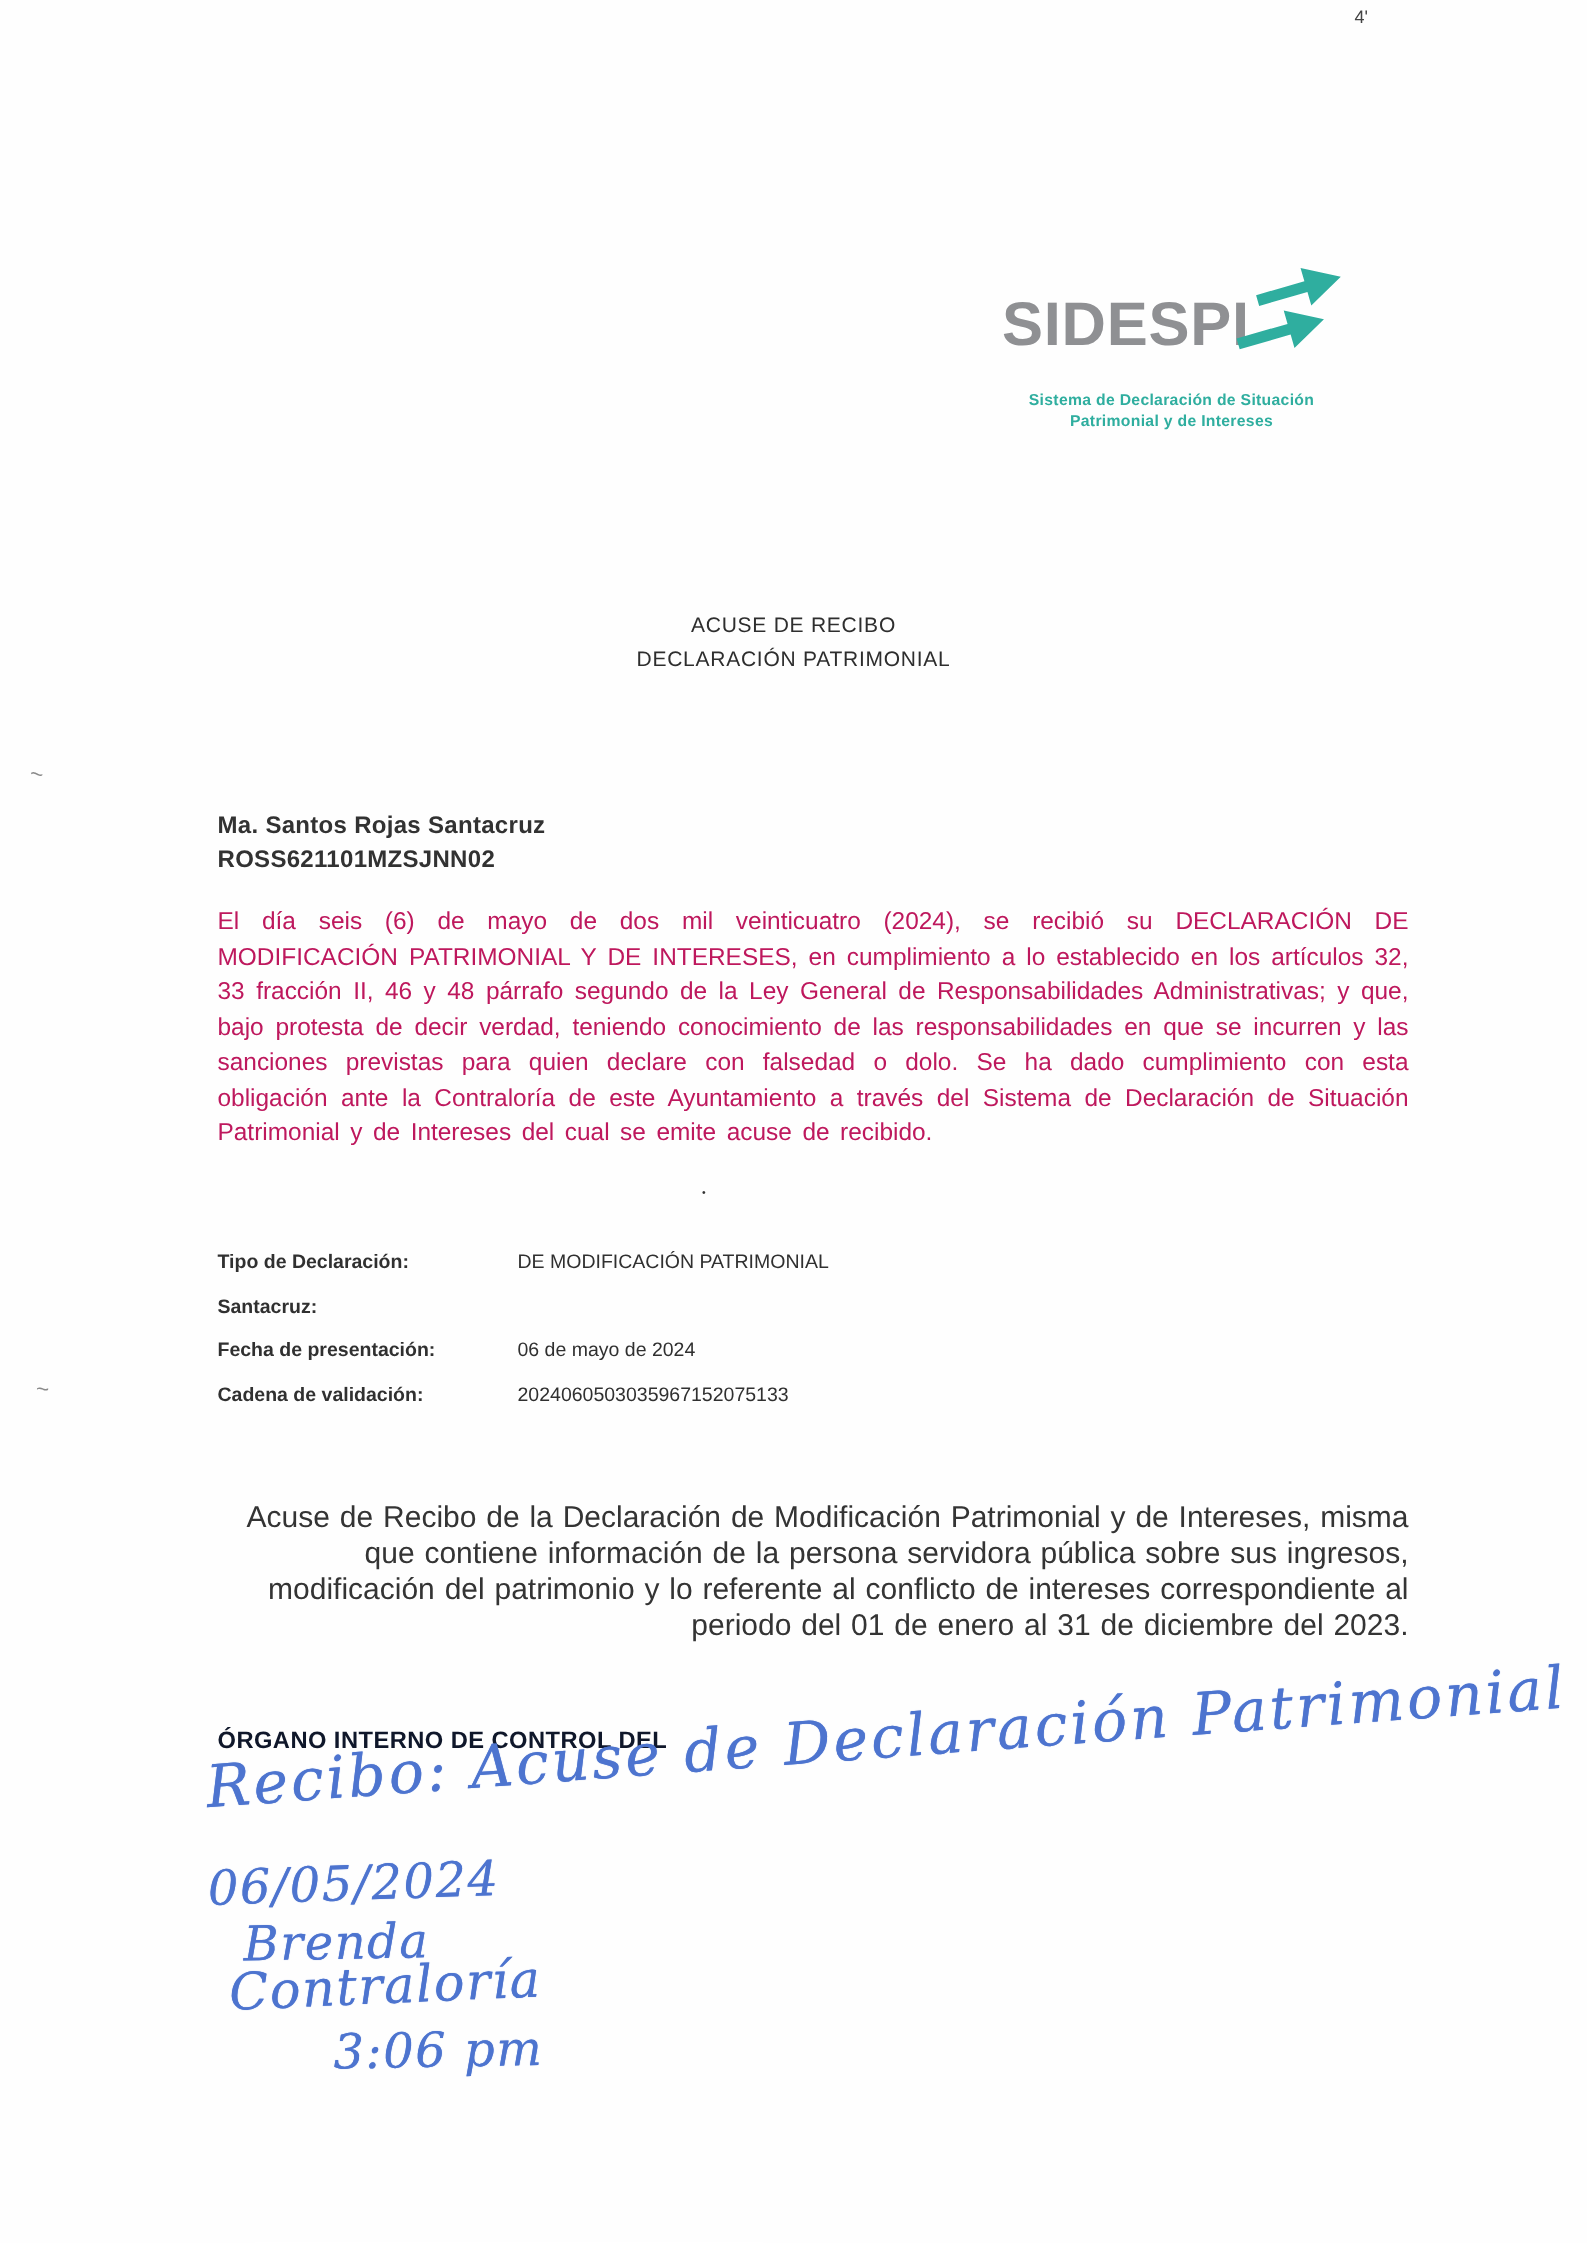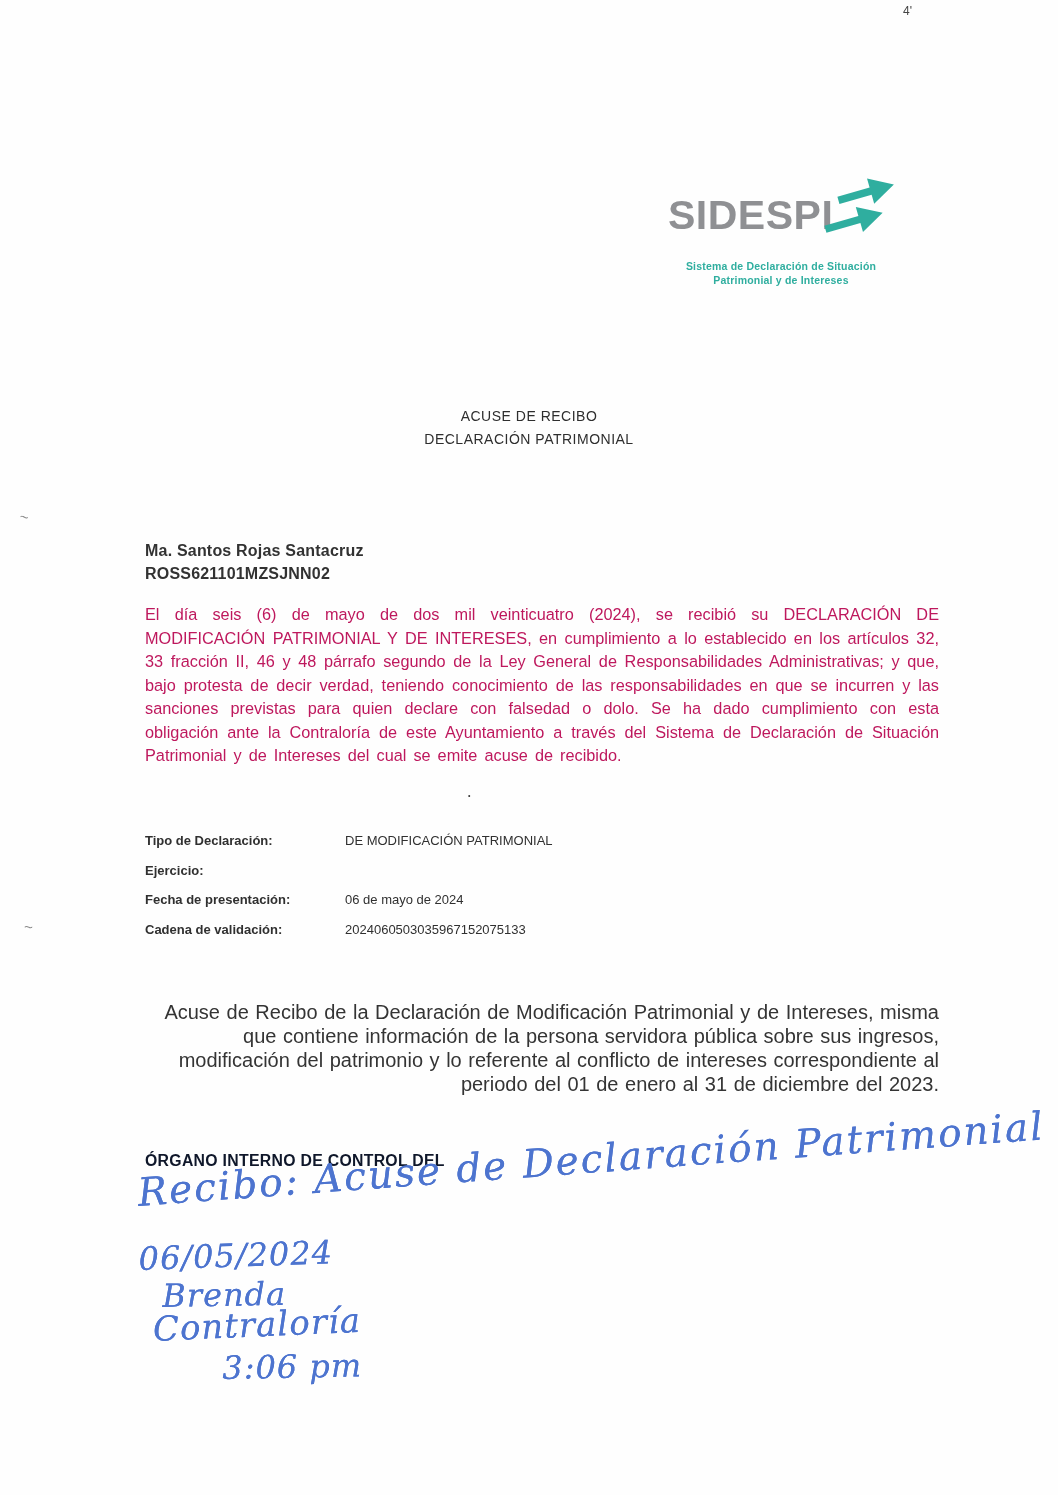--- a/index.html
+++ b/index.html
@@ -175,21 +175,21 @@
   </div>
 
   <p class="body-par">El día seis (6) de mayo de dos mil veinticuatro (2024), se recibió su DECLARACIÓN DE MODIFICACIÓN PATRIMONIAL Y DE INTERESES, en cumplimiento a lo establecido en los artículos 32, 33 fracción II, 46 y 48 párrafo segundo de la Ley General de Responsabilidades Administrativas; y que, bajo protesta de decir verdad, teniendo conocimiento de las responsabilidades en que se incurren y las sanciones previstas para quien declare con falsedad o dolo. Se ha dado cumplimiento con esta obligación ante la Contraloría de este Ayuntamiento a través del Sistema de Declaración de Situación Patrimonial y de Intereses del cual se emite acuse de recibido.</p>
 
   <div class="fields">
     <div class="field-row">
       <span class="field-label">Tipo de Declaración:</span>
       <span class="field-value">DE MODIFICACIÓN PATRIMONIAL</span>
     </div>
     <div class="field-row">
-      <span class="field-label">Ejercicio:</span>
+      <span class="field-label">Santacruz:</span>
     </div>
     <div class="field-row">
       <span class="field-label">Fecha de presentación:</span>
       <span class="field-value">06 de mayo de 2024</span>
     </div>
     <div class="field-row">
       <span class="field-label">Cadena de validación:</span>
       <span class="field-value">2024060503035967152075133</span>
     </div>
   </div>

